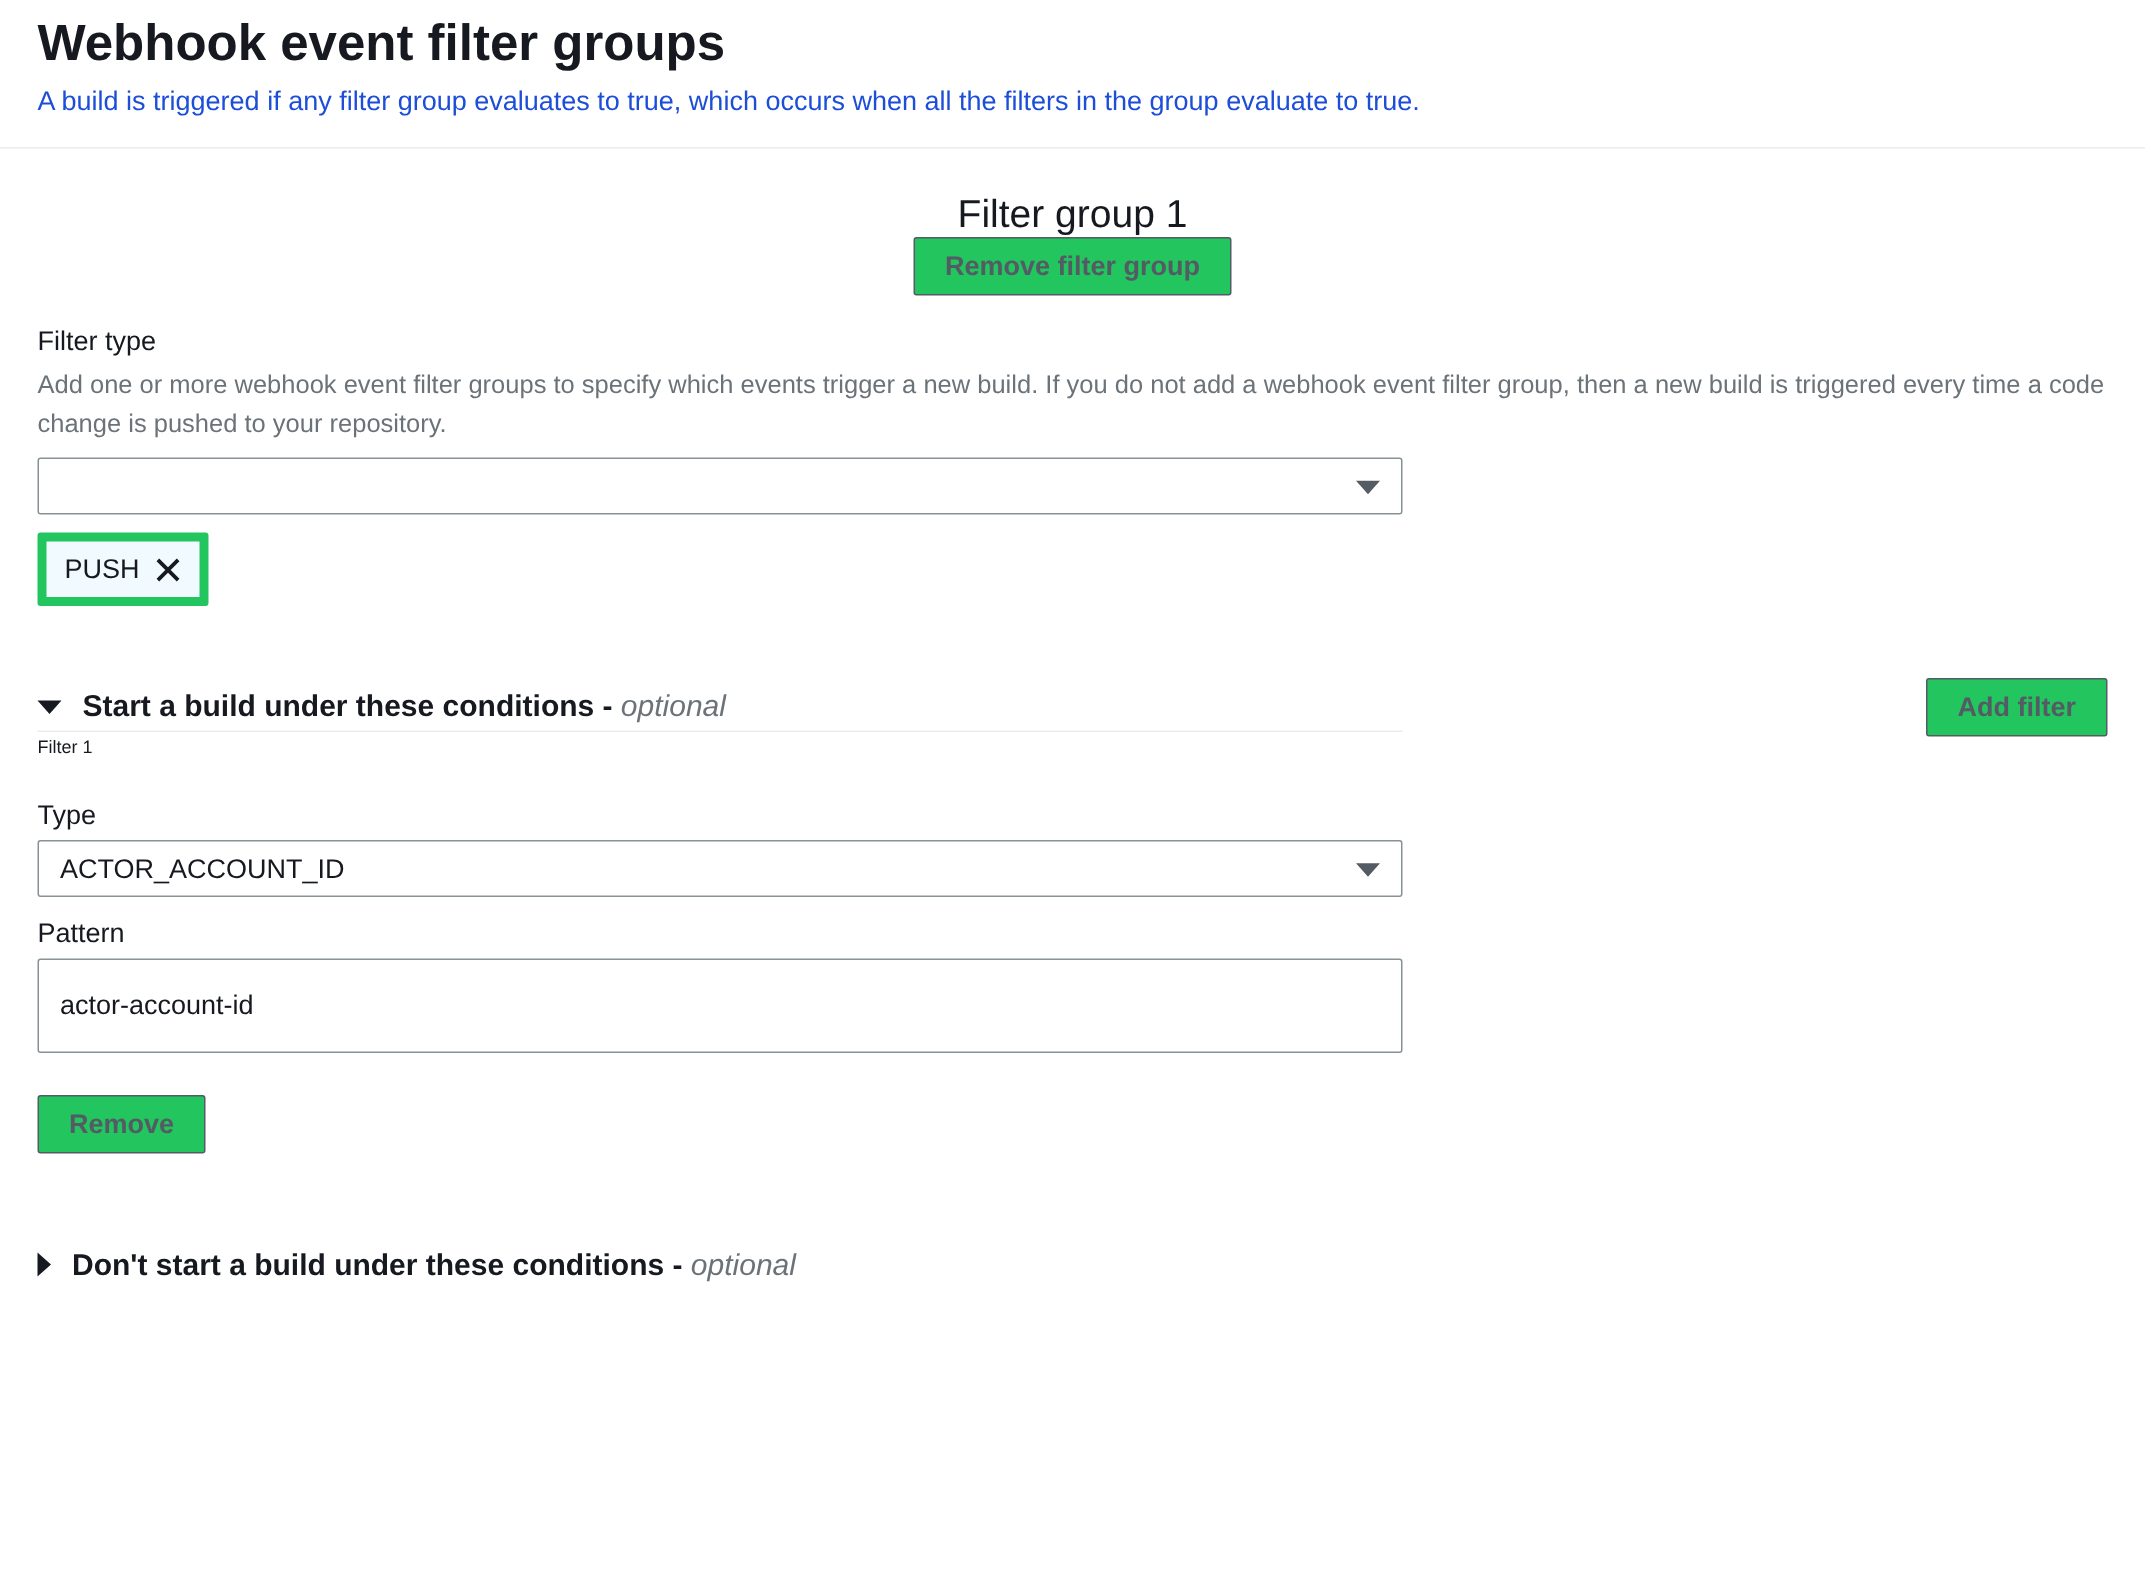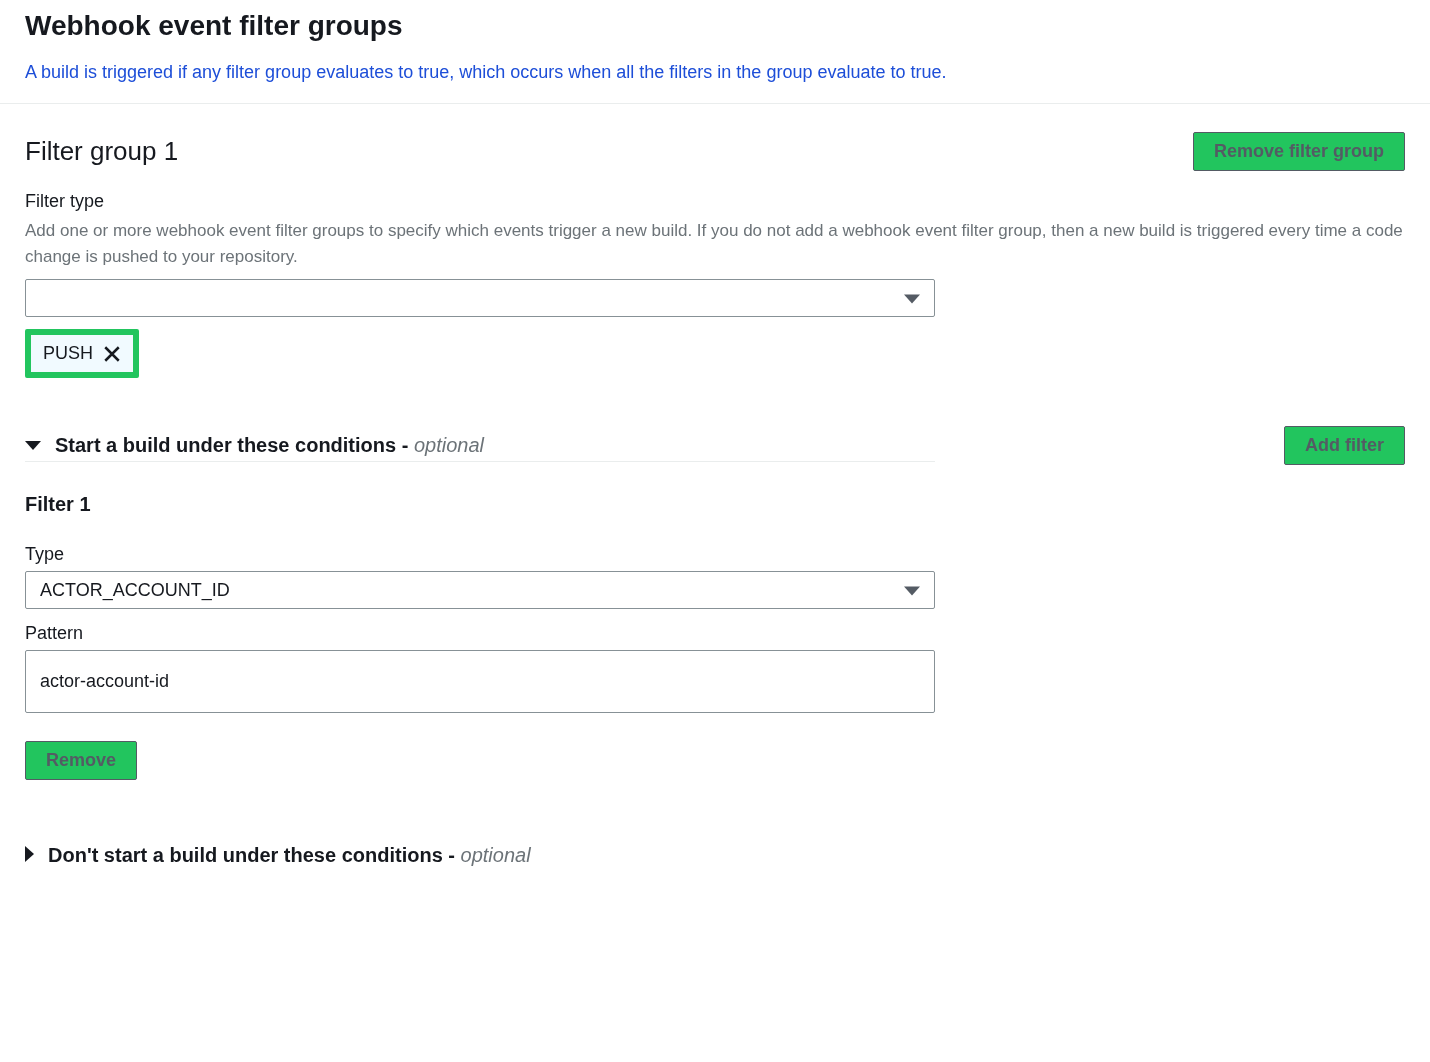--- a/index.html
+++ b/index.html
@@ -8,38 +8,39 @@
       background: #ffffff;
       color: #16191f;
       padding: 0;
       font-size: 14px;
     }
     .page-header {
       padding: 10px 25px 18px 25px;
       border-bottom: 1px solid #eaeded;
     }
     .page-title {
-      font-size: 28px;
+      font-size: 34px;
       font-weight: 700;
       color: #16191f;
-      margin-bottom: 18px;
+      margin-bottom: 6px;
     }
     .page-description {
       font-size: 18px;
       color: #1d4ed8;
       line-height: 1.4;
     }
     .content {
       padding: 28px 25px 20px 25px;
     }
     .group-header-row {
       display: flex;
       justify-content: space-between;
       align-items: center;
       margin-bottom: 20px;
+      flex-direction: column;
     }
     .group-title {
       font-size: 26px;
       font-weight: 400;
       color: #16191f;
     }
     .btn {
       background: #22c55e;
       border: 1px solid #545b64;
       border-radius: 2px;
@@ -162,23 +163,22 @@
       font-weight: 700;
       color: #16191f;
     }
     .accordion-optional {
       font-size: 20px;
       font-weight: 400;
       font-style: italic;
       color: #6c7378;
     }
     .filter-title {
-      font-size: 20px;
-      font-weight: 700;
-      margin-top: 28px;
+      font-size: 12px;
+      font-weight: 400;
       margin-bottom: 28px;
     }
     .spacer-lg { height: 60px; }
     .remove-btn-small {
       display: inline-block;
       margin-top: 14px;
     }
     .add-filter-btn {
       margin-left: auto;
     }

